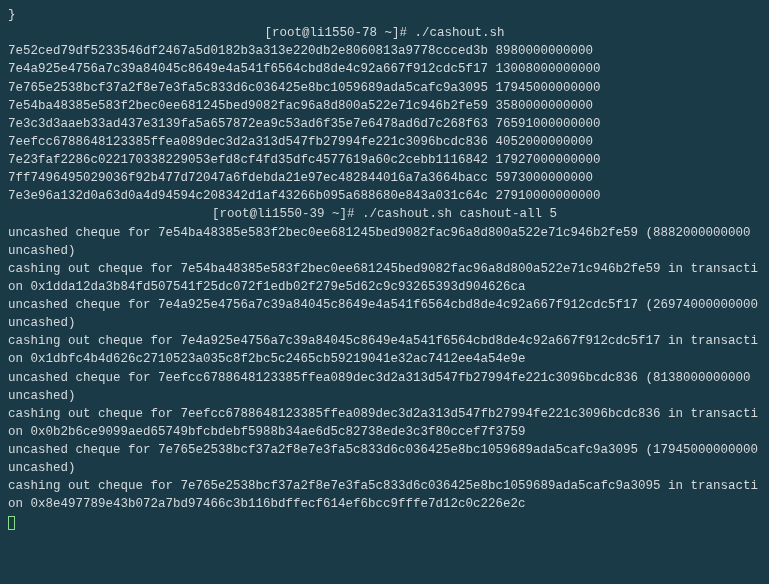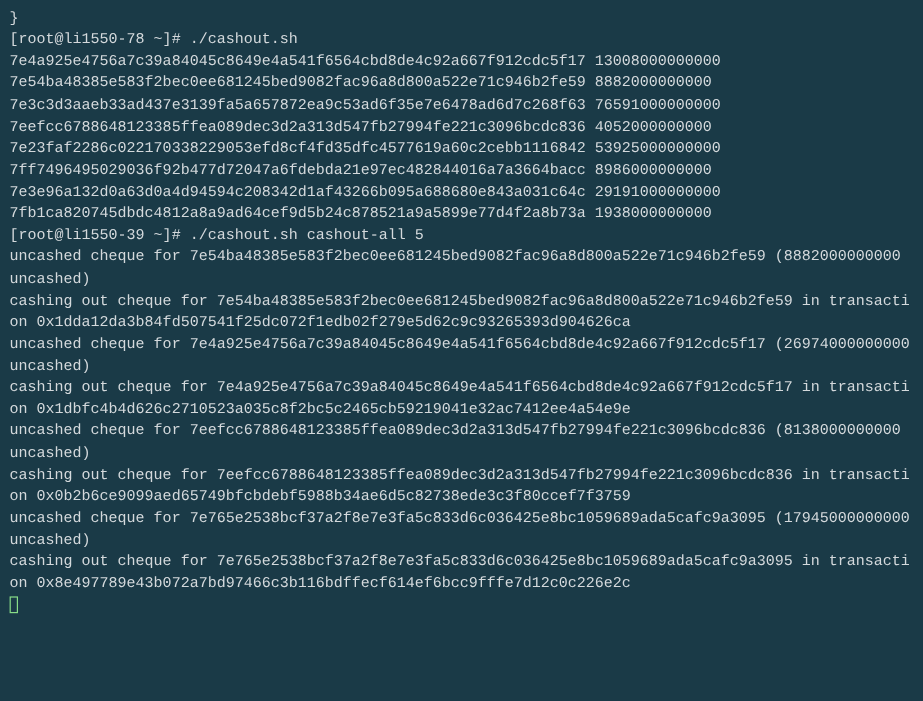--- a/index.html
+++ b/index.html
@@ -14,48 +14,50 @@
       font-size: 12.5px;
       line-height: 1.45;
       padding: 6px 8px;
       width: 769px;
       height: 584px;
       overflow: hidden;
       word-break: break-all;
     }
     .prompt {
       color: #d4d9dc;
+      text-align: center;
     }
     .line {
       white-space: pre-wrap;
     }
     .cursor {
       display: inline-block;
       width: 7px;
       height: 14px;
       border: 1px solid #88dd88;
       background: transparent;
       vertical-align: text-bottom;
       margin-top: 2px;
     }
   </style>
 </head>
 <body>
 
 <div>
   <div class="line">}</div>
   <div class="line prompt">[root@li1550-78 ~]# ./cashout.sh</div>
+  <div class="line">7e52ced79df5233546df2467a5d0182b3a313e220db2e8060813a9778ccced3b 8980000000000</div>
   <div class="line">7e4a925e4756a7c39a84045c8649e4a541f6564cbd8de4c92a667f912cdc5f17 13008000000000</div>
-  <div class="line">7e54ba48385e583f2bec0ee681245bed9082fac96a8d800a522e71c946b2fe59 8882000000000</div>
+  <div class="line">7e765e2538bcf37a2f8e7e3fa5c833d6c036425e8bc1059689ada5cafc9a3095 17945000000000</div>
+  <div class="line">7e54ba48385e583f2bec0ee681245bed9082fac96a8d800a522e71c946b2fe59 3580000000000</div>
   <div class="line">7e3c3d3aaeb33ad437e3139fa5a657872ea9c53ad6f35e7e6478ad6d7c268f63 76591000000000</div>
   <div class="line">7eefcc6788648123385ffea089dec3d2a313d547fb27994fe221c3096bcdc836 4052000000000</div>
-  <div class="line">7e23faf2286c022170338229053efd8cf4fd35dfc4577619a60c2cebb1116842 53925000000000</div>
-  <div class="line">7ff7496495029036f92b477d72047a6fdebda21e97ec482844016a7a3664bacc 8986000000000</div>
-  <div class="line">7e3e96a132d0a63d0a4d94594c208342d1af43266b095a688680e843a031c64c 29191000000000</div>
-  <div class="line">7fb1ca820745dbdc4812a8a9ad64cef9d5b24c878521a9a5899e77d4f2a8b73a 1938000000000</div>
+  <div class="line">7e23faf2286c022170338229053efd8cf4fd35dfc4577619a60c2cebb1116842 17927000000000</div>
+  <div class="line">7ff7496495029036f92b477d72047a6fdebda21e97ec482844016a7a3664bacc 5973000000000</div>
+  <div class="line">7e3e96a132d0a63d0a4d94594c208342d1af43266b095a688680e843a031c64c 27910000000000</div>
   <div class="line prompt">[root@li1550-39 ~]# ./cashout.sh cashout-all 5</div>
   <div class="line">uncashed cheque for 7e54ba48385e583f2bec0ee681245bed9082fac96a8d800a522e71c946b2fe59 (8882000000000 uncashed)</div>
   <div class="line">cashing out cheque for 7e54ba48385e583f2bec0ee681245bed9082fac96a8d800a522e71c946b2fe59 in transaction 0x1dda12da3b84fd507541f25dc072f1edb02f279e5d62c9c93265393d904626ca</div>
   <div class="line">uncashed cheque for 7e4a925e4756a7c39a84045c8649e4a541f6564cbd8de4c92a667f912cdc5f17 (26974000000000 uncashed)</div>
   <div class="line">cashing out cheque for 7e4a925e4756a7c39a84045c8649e4a541f6564cbd8de4c92a667f912cdc5f17 in transaction 0x1dbfc4b4d626c2710523a035c8f2bc5c2465cb59219041e32ac7412ee4a54e9e</div>
   <div class="line">uncashed cheque for 7eefcc6788648123385ffea089dec3d2a313d547fb27994fe221c3096bcdc836 (8138000000000 uncashed)</div>
   <div class="line">cashing out cheque for 7eefcc6788648123385ffea089dec3d2a313d547fb27994fe221c3096bcdc836 in transaction 0x0b2b6ce9099aed65749bfcbdebf5988b34ae6d5c82738ede3c3f80ccef7f3759</div>
   <div class="line">uncashed cheque for 7e765e2538bcf37a2f8e7e3fa5c833d6c036425e8bc1059689ada5cafc9a3095 (17945000000000 uncashed)</div>
   <div class="line">cashing out cheque for 7e765e2538bcf37a2f8e7e3fa5c833d6c036425e8bc1059689ada5cafc9a3095 in transaction 0x8e497789e43b072a7bd97466c3b116bdffecf614ef6bcc9fffe7d12c0c226e2c</div>
   <div class="line"><span class="cursor"></span></div>

